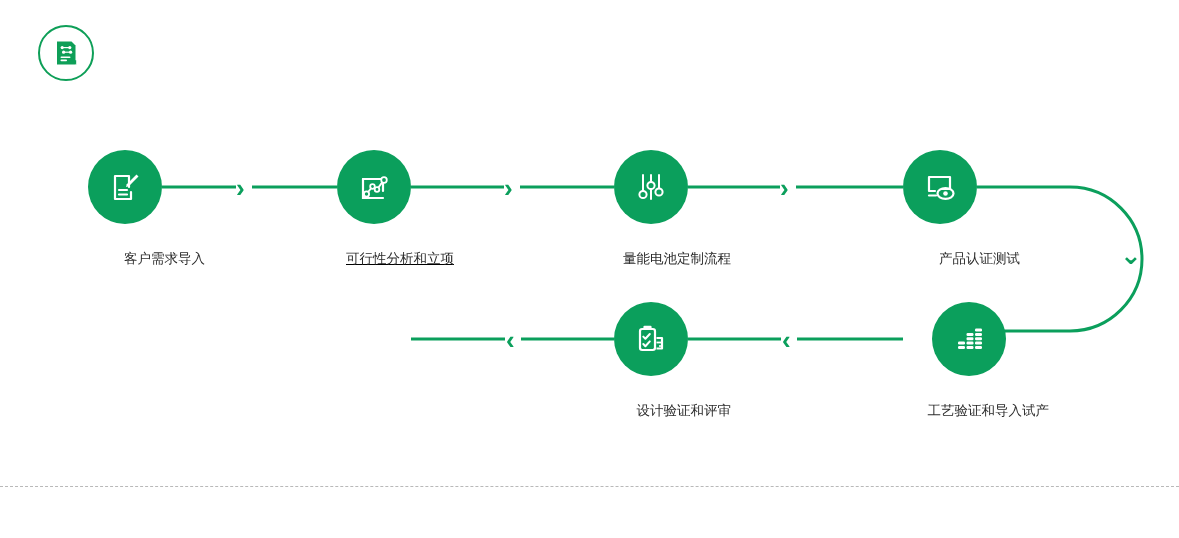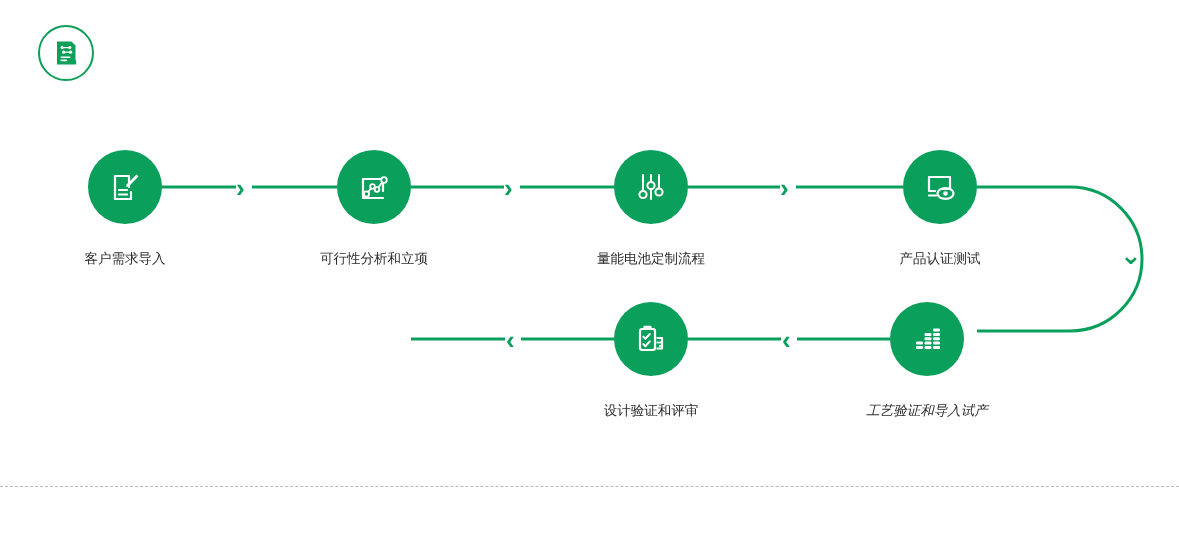--- a/index.html
+++ b/index.html
@@ -34,21 +34,21 @@
     font-size: 16px;
     line-height: 24px;
     margin-top: 2px;
     white-space: nowrap;
   }
 
   
   .flow { position: absolute; left: 0; top: 0; width: 1179px; height: 538px; }
   .flow-svg { position: absolute; left: 0; top: 0; width: 1179px; height: 538px; }
 
-  .node { position: absolute; width: 160px; margin-left: -80px; text-align: center; }
+  .node { position: absolute; width: 160px; margin-left: -80px; text-align: right; }
   .node-circle {
     width: 74px; height: 74px; border-radius: 50%;
     background: #0b9f5c;
     margin: 0 auto;
     display: flex; align-items: center; justify-content: center;
   }
   .node-label {
     margin-top: 26px;
     font-size: 13.5px;
     color: #2b2b2b;
@@ -111,21 +111,21 @@
         <svg width="40" height="40" viewBox="0 0 40 40" aria-hidden="true">
           <path d="M10 9 H24 V20 M10 9 V32 H26 V25" fill="none" stroke="#ffffff" stroke-width="2.2" stroke-linejoin="round" stroke-linecap="round"></path>
           <line x1="14" y1="23" x2="22" y2="23" stroke="#ffffff" stroke-width="2.2" stroke-linecap="round"></line>
           <line x1="14" y1="27.5" x2="22" y2="27.5" stroke="#ffffff" stroke-width="2.2" stroke-linecap="round"></line>
           <path d="M31.5 7.5 L33.5 9.5 L23.8 19.2 L21 20 L21.8 17.2 Z" fill="#ffffff"></path>
         </svg>
       </div>
       <div class="node-label">客户需求导入</div>
     </div>
 
-    <div class="node" style="left:374px; top:150px;">
+    <div class="node" style="left:374px; top:150px;text-decoration:underline;">
       <div class="node-circle">
         <svg width="40" height="40" viewBox="0 0 40 40" aria-hidden="true">
           <path d="M9 12 V31 H29" fill="none" stroke="#ffffff" stroke-width="2.2" stroke-linecap="round"></path>
           <path d="M9 12 H29 V24" fill="none" stroke="#ffffff" stroke-width="2.2" stroke-linecap="round"></path>
           <path d="M12.5 27 L18.5 19.5 L23 22.5 L29.5 13.5" fill="none" stroke="#ffffff" stroke-width="2" stroke-linecap="round" stroke-linejoin="round"></path>
           <circle cx="12.5" cy="27" r="2.6" fill="#0b9f5c" stroke="#ffffff" stroke-width="1.8"></circle>
           <circle cx="18.5" cy="19.5" r="2.3" fill="#0b9f5c" stroke="#ffffff" stroke-width="1.8"></circle>
           <circle cx="23" cy="22.5" r="2.3" fill="#0b9f5c" stroke="#ffffff" stroke-width="1.8"></circle>
           <circle cx="30" cy="13" r="2.8" fill="#0b9f5c" stroke="#ffffff" stroke-width="1.8"></circle>
         </svg>
@@ -153,21 +153,21 @@
         <svg width="40" height="40" viewBox="0 0 40 40" aria-hidden="true">
           <path d="M9 10 H30 V22 H22 M9 10 V24 H15" fill="none" stroke="#ffffff" stroke-width="2.2" stroke-linejoin="round" stroke-linecap="round"></path>
           <line x1="9" y1="28.5" x2="16" y2="28.5" stroke="#ffffff" stroke-width="2.2" stroke-linecap="round"></line>
           <ellipse cx="25.5" cy="26.5" rx="8" ry="5.4" fill="none" stroke="#ffffff" stroke-width="2.2"></ellipse>
           <circle cx="25.5" cy="26.5" r="2.3" fill="#ffffff"></circle>
         </svg>
       </div>
       <div class="node-label">产品认证测试</div>
     </div>
 
-    <div class="node" style="left:927px; top:302px;font-style:italic;">
+    <div class="node" style="left:969px; top:302px;">
       <div class="node-circle">
         <svg width="40" height="40" viewBox="0 0 40 40" aria-hidden="true">
           <rect x="9" y="22.5" width="7" height="3" rx="1.2" fill="#ffffff"></rect>
           <rect x="9" y="27" width="7" height="3" rx="1.2" fill="#ffffff"></rect>
           <rect x="17.5" y="14" width="7" height="3" rx="1.2" fill="#ffffff"></rect>
           <rect x="17.5" y="18.3" width="7" height="3" rx="1.2" fill="#ffffff"></rect>
           <rect x="17.5" y="22.5" width="7" height="3" rx="1.2" fill="#ffffff"></rect>
           <rect x="17.5" y="27" width="7" height="3" rx="1.2" fill="#ffffff"></rect>
           <rect x="26" y="9.5" width="7" height="3" rx="1.2" fill="#ffffff"></rect>
           <rect x="26" y="14" width="7" height="3" rx="1.2" fill="#ffffff"></rect>

